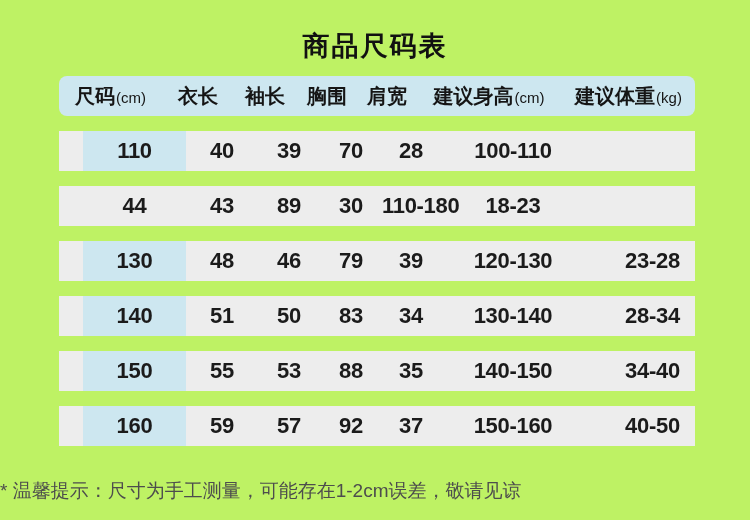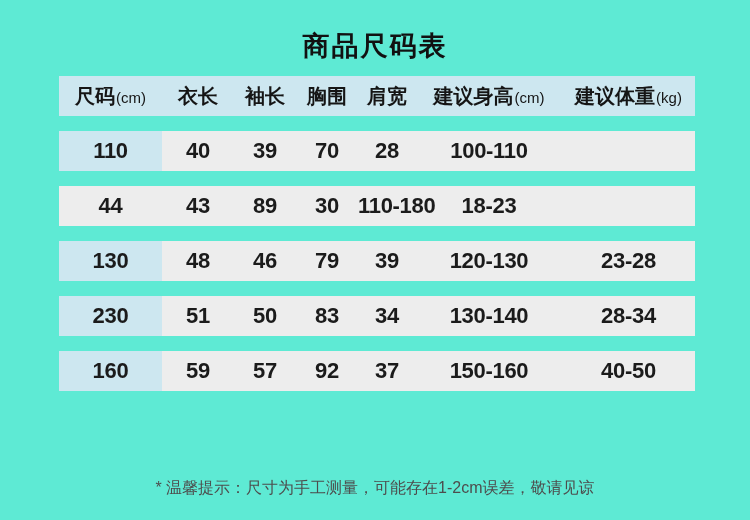--- a/index.html
+++ b/index.html
@@ -5,21 +5,21 @@
   html, body {
     margin: 0;
     padding: 0;
     background: #ffffff;
     font-family: "Liberation Sans", "DejaVu Sans", sans-serif;
   }
   .page {
     position: relative;
     width: 750px;
     height: 520px;
-    background: #5eead4;
+    background: #bef264;
     overflow: hidden;
   }
   .title {
     position: absolute;
     top: 28px;
     left: 0;
     width: 100%;
     margin: 0;
     text-align: center;
     font-size: 27px;
@@ -34,24 +34,26 @@
     width: 636px;
   }
   .row {
     display: grid;
     grid-template-columns: 103px 72px 62px 62px 58px 146px 133px;
     height: 40px;
     align-items: center;
   }
   .header-row {
     background: var(--accent, #cde7f0);
+    border-radius: 8px;
   }
   .body-row {
     margin-top: 15px;
     background: var(--cell-bg, #ededed);
+    padding-left: 24px;
   }
   .cell {
     text-align: center;
     white-space: nowrap;
   }
   .hcell {
     font-size: 20px;
     font-weight: bold;
     color: #151515;
   }
@@ -70,22 +72,21 @@
     font-weight: bold;
     color: #1b1b1b;
     letter-spacing: -0.3px;
   }
   .note {
     position: absolute;
     top: 478px;
     left: 0;
     width: 100%;
     margin: 0;
-    text-align: center;
-    font-size: 16px;
+    font-size: 19px;
     color: #4d4d4d;
   }
 </style>
 </head>
 <body>
 
 <div class="page">
   <h1 class="title">商品尺码表</h1>
 
   <div class="table">
@@ -118,27 +119,36 @@
         <div class="row body-row">
           <div class="cell size-cell">130</div>
           <div class="cell val-cell">48</div>
           <div class="cell val-cell">46</div>
           <div class="cell val-cell">79</div>
           <div class="cell val-cell">39</div>
           <div class="cell val-cell">120-130</div>
           <div class="cell val-cell">23-28</div>
         </div>
         <div class="row body-row">
-          <div class="cell size-cell">230</div>
+          <div class="cell size-cell">140</div>
           <div class="cell val-cell">51</div>
           <div class="cell val-cell">50</div>
           <div class="cell val-cell">83</div>
           <div class="cell val-cell">34</div>
           <div class="cell val-cell">130-140</div>
           <div class="cell val-cell">28-34</div>
+        </div>
+        <div class="row body-row">
+          <div class="cell size-cell">150</div>
+          <div class="cell val-cell">55</div>
+          <div class="cell val-cell">53</div>
+          <div class="cell val-cell">88</div>
+          <div class="cell val-cell">35</div>
+          <div class="cell val-cell">140-150</div>
+          <div class="cell val-cell">34-40</div>
         </div>
         <div class="row body-row">
           <div class="cell size-cell">160</div>
           <div class="cell val-cell">59</div>
           <div class="cell val-cell">57</div>
           <div class="cell val-cell">92</div>
           <div class="cell val-cell">37</div>
           <div class="cell val-cell">150-160</div>
           <div class="cell val-cell">40-50</div>
         </div>

